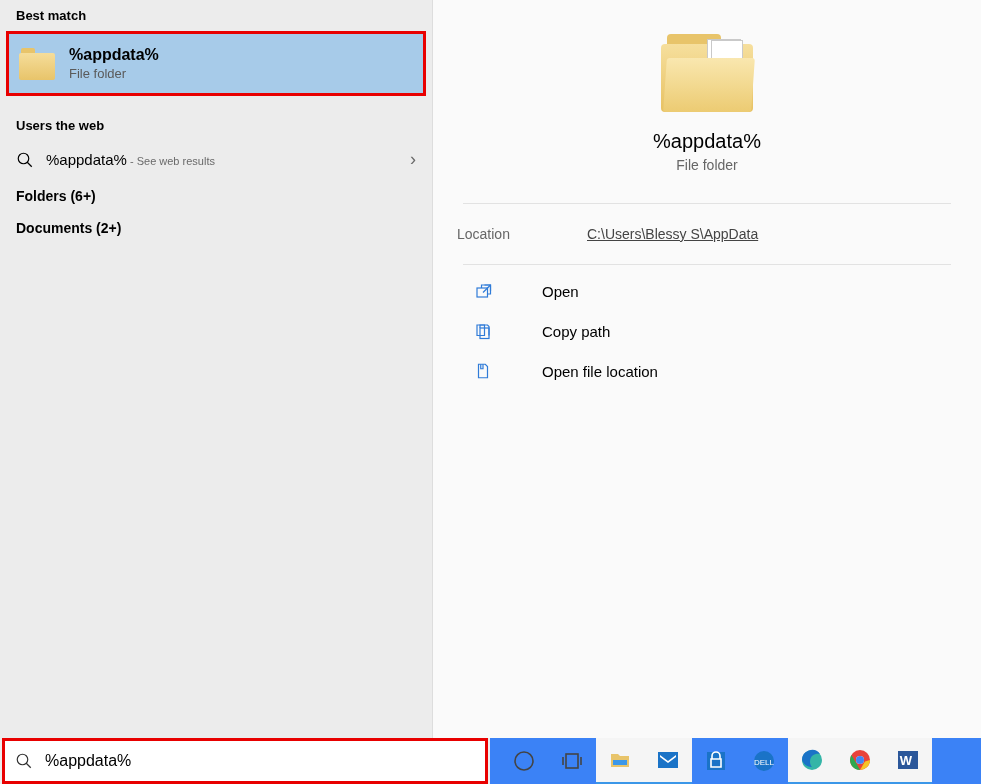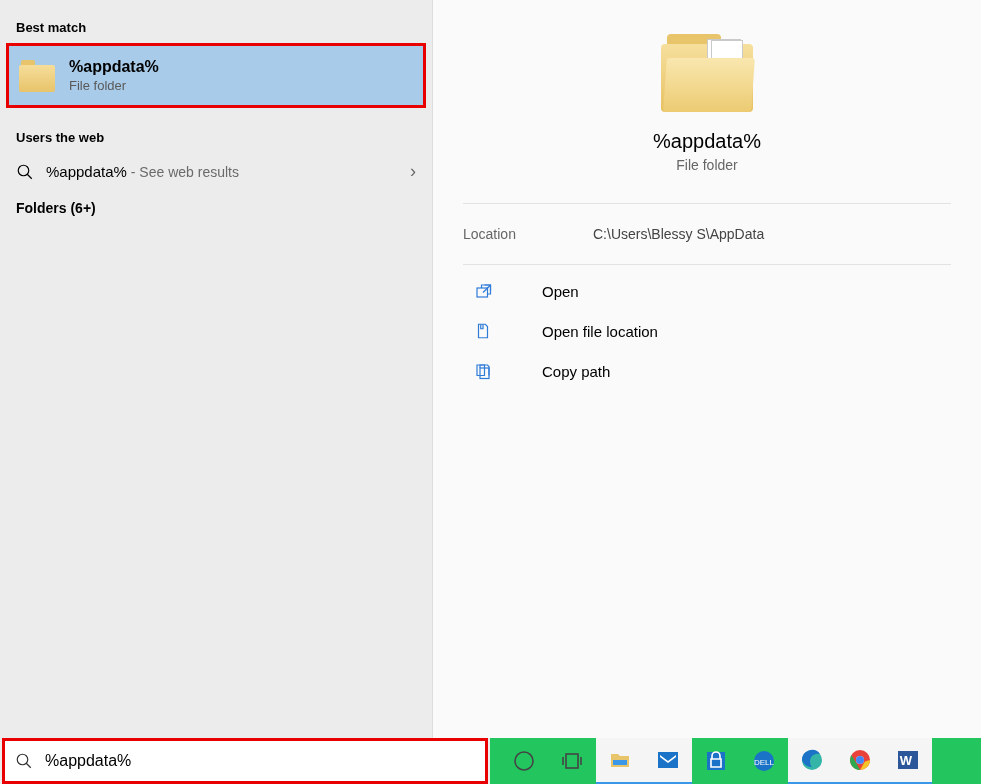--- a/index.html
+++ b/index.html
@@ -14,21 +14,21 @@
   .app {
     display: flex;
     width: 981px;
     height: 738px;
     background: #ececec;
   }
   
   .left {
     width: 432px;
     background: #ececec;
-    padding-top: 16px;
+    padding-top: 4px;
     box-sizing: border-box;
   }
   .section-label {
     font-size: 13px;
     font-weight: 600;
     padding: 4px 16px 8px 16px;
   }
   .best-match {
     margin: 0 6px 0 6px;
     border: 3px solid #e80000;
@@ -48,21 +48,21 @@
   .folder-icon .body { position:absolute; top:5px; left:0; width:36px; height:27px; background:linear-gradient(#f5dd9a,#e8c46a); border-radius:2px;}
   .best-match .title { font-size: 16px; font-weight: 600; }
   .best-match .sub   { font-size: 13px; color: #5a5a5a; margin-top:2px;}
   .web-search-item {
     display: flex;
     align-items: center;
     padding: 8px 16px;
     cursor: pointer;
   }
   .web-search-item .q { font-size: 15px; margin-left: 12px;}
-  .web-search-item .hint { color:#6a6a6a; font-size:14px; }
+  .web-search-item .hint { color:#6a6a6a; font-size:11px; }
   .web-search-item .chev { margin-left:auto; color:#6a6a6a; font-size:18px;}
   .cat-link { font-size:14px; font-weight:600; padding:10px 16px 6px 16px;}
 
   
   .right {
     flex: 1;
     background: #fafafa;
     border-left: 1px solid #ddd;
     display: flex;
     flex-direction: column;
@@ -79,25 +79,25 @@
   }
   .big-folder .bk  { position:absolute; top:0; left:6px; width:54px; height:14px; background:#e8c46a; border-radius:4px 4px 0 0;}
   .big-folder .bd  { position:absolute; top:10px; left:0; width:92px; height:68px; background:linear-gradient(#f6df9d,#e7c162); border-radius:4px;}
   .big-folder .sheet { position:absolute; top:6px; right:10px; width:30px; height:44px; background:#fff; border:1px solid #c9c9c9; box-shadow:-3px 0 0 #fff,-3px 0 0 1px #c9c9c9;}
   .big-folder .fr  { position:absolute; top:24px; left:4px; width:88px; height:54px; background:linear-gradient(#f9e7af,#eccb72); transform:skewX(-4deg); border-radius:3px;}
   .preview-title { font-size: 20px; font-weight:400; }
   .preview-sub   { font-size: 14px; color:#666; margin-top:4px; margin-bottom:30px;}
   .divider { height:1px; background:#e2e2e2; margin:0 30px;}
   .location-row {
     display:flex; align-items:center;
-    padding: 22px 30px;
+    padding: 22px 24px;
     font-size: 14px;
   }
   .location-row .lbl { color:#666; width:130px;}
-  .location-row .path { color:#444; cursor:pointer;}
+  .location-row .path { color:#444; text-decoration: underline; cursor:pointer;}
   .actions { padding: 6px 30px; }
   .action {
     display:flex; align-items:center;
     padding: 10px 10px;
     font-size: 15px;
     cursor:pointer;
     gap:35px;
   }
   .action .ic { width:20px; height:20px; margin-right:14px; display:flex; align-items:center; justify-content:center; color:#2f7bd8;}
   .action .ic svg { width:18px; height:18px; }
@@ -121,21 +121,21 @@
     box-sizing:border-box;
   }
   .search-box input {
     border:none; outline:none;
     font-size:16px; font-family:inherit;
     flex:1; margin-left:10px;
     background:transparent;
   }
   .taskbar {
     flex:1;
-    background:#22c55e;
+    background:#3b82f6;
     display:flex; align-items:center;
     padding-left:10px;
     gap: 0;
   }
   .tb-btn {
     width:48px; height:46px;
     display:flex; align-items:center; justify-content:center;
     cursor:pointer;
   }
   .tb-btn svg { width:24px; height:24px; }
@@ -171,20 +171,21 @@
           <circle class="stroke" cx="10" cy="10" r="7"></circle>
           <line class="stroke" x1="15" y1="15" x2="21" y2="21"></line>
         </svg>
       <span class="q">
         <span>%appdata%</span><span class="hint"> - See web results</span>
       </span>
       <span class="chev">›</span>
     </div>
 
     <div class="cat-link">Folders (6+)</div>
+    <div class="cat-link">Documents (2+)</div>
   </div>
 
   <div class="right">
     <div class="preview-area">
       <div class="big-folder">
         <div class="bk"></div>
           <div class="bd"></div>
           <div class="sheet"></div>
           <div class="fr"></div>
       </div>
@@ -207,35 +208,35 @@
               <path class="stroke" d="M10 8 V4 H22 V16 H18"></path>
               <path class="stroke" d="M14 4 L22 4 L22 12"></path>
               <path class="stroke" d="M22 4 L12 14"></path>
             </svg>
         </span>
         <span>Open</span>
       </div>
       <div class="action">
         <span class="ic">
           <svg viewBox="0 0 24 24">
-              <path class="stroke" d="M6 3 H15 L18 6 V21 H6 Z"></path>
-              <path class="stroke" d="M9 3 V9 H12 V3"></path>
-            </svg>
-        </span>
-        <span>Open file location</span>
-      </div>
-      <div class="action">
-        <span class="ic">
-          <svg viewBox="0 0 24 24">
               <rect class="stroke" x="8" y="8" width="12" height="14"></rect>
               <path class="stroke" d="M8 8 V4 H18 L20 6 V18 H20"></path>
               <path class="stroke" d="M4 6 H14 V20 H4 Z" transform="translate(0,-2)"></path>
             </svg>
         </span>
         <span>Copy path</span>
+      </div>
+      <div class="action">
+        <span class="ic">
+          <svg viewBox="0 0 24 24">
+              <path class="stroke" d="M6 3 H15 L18 6 V21 H6 Z"></path>
+              <path class="stroke" d="M9 3 V9 H12 V3"></path>
+            </svg>
+        </span>
+        <span>Open file location</span>
       </div>
     </div>
   </div>
 </div>
 
 <div class="bottom">
   <div class="search-box">
     <svg class="search-icon-svg" viewBox="0 0 24 24" style="color:#333">
         <circle class="stroke" cx="10" cy="10" r="7"></circle>
         <line class="stroke" x1="15" y1="15" x2="21" y2="21"></line>

